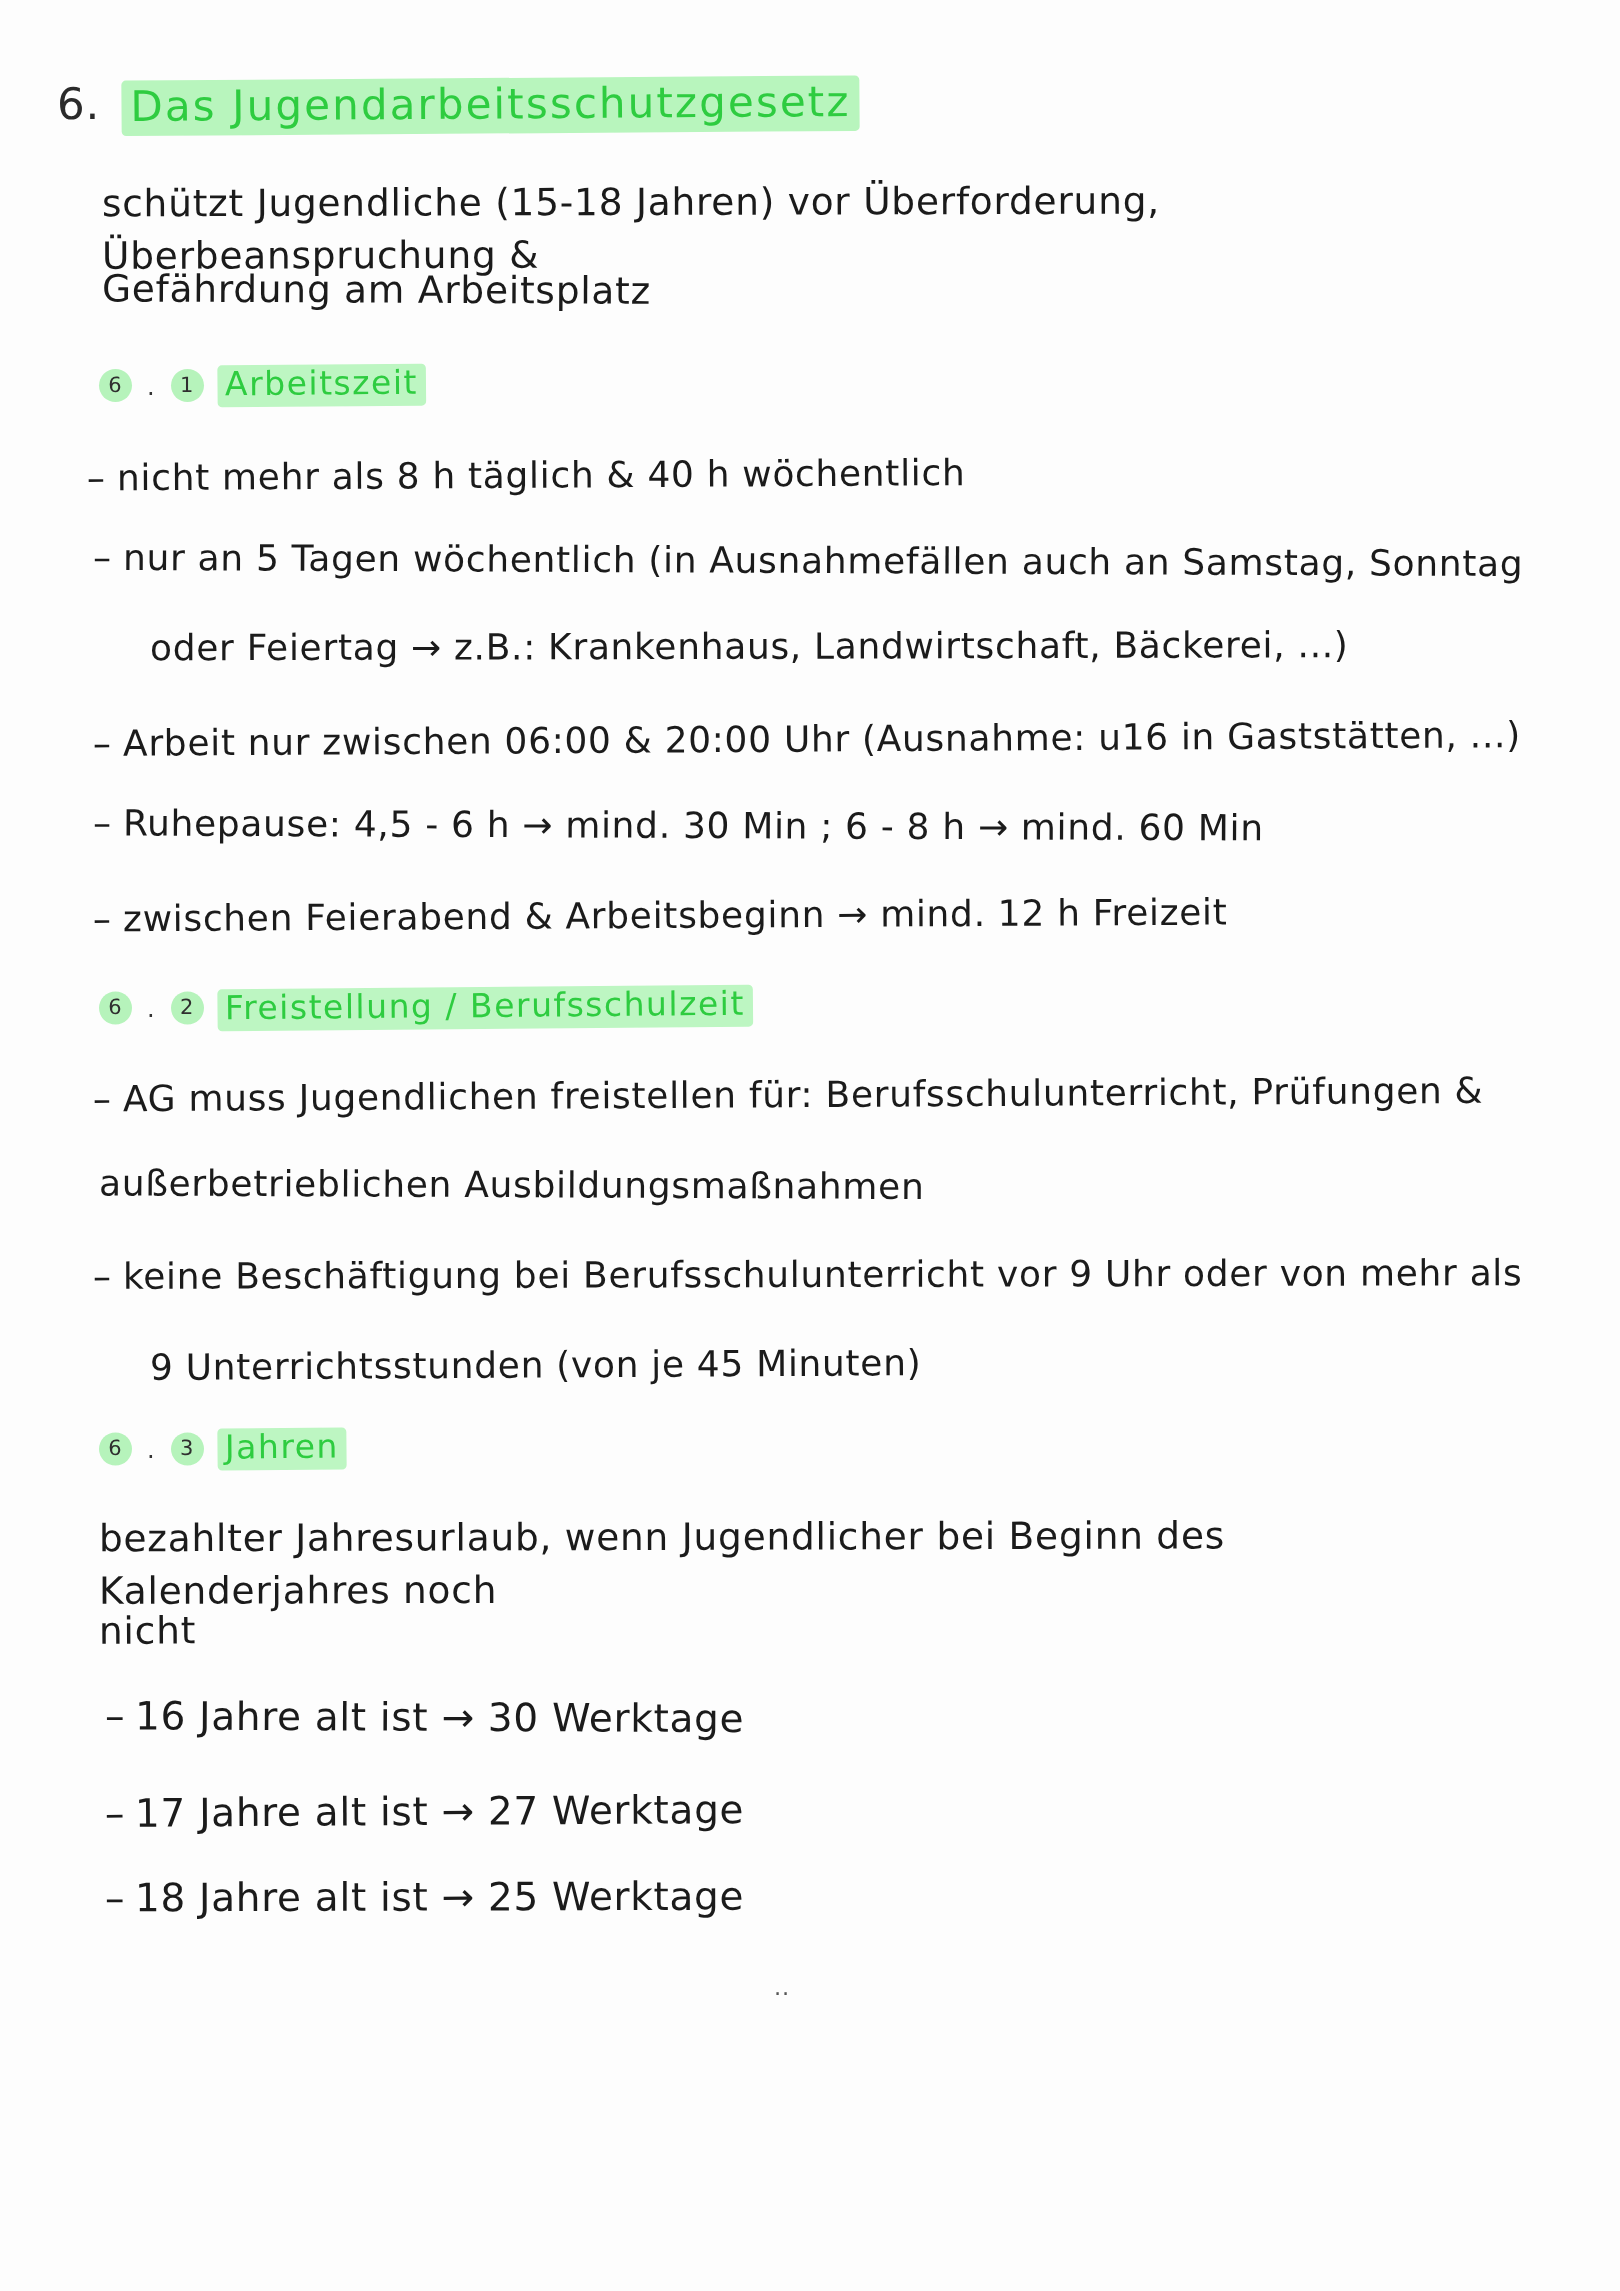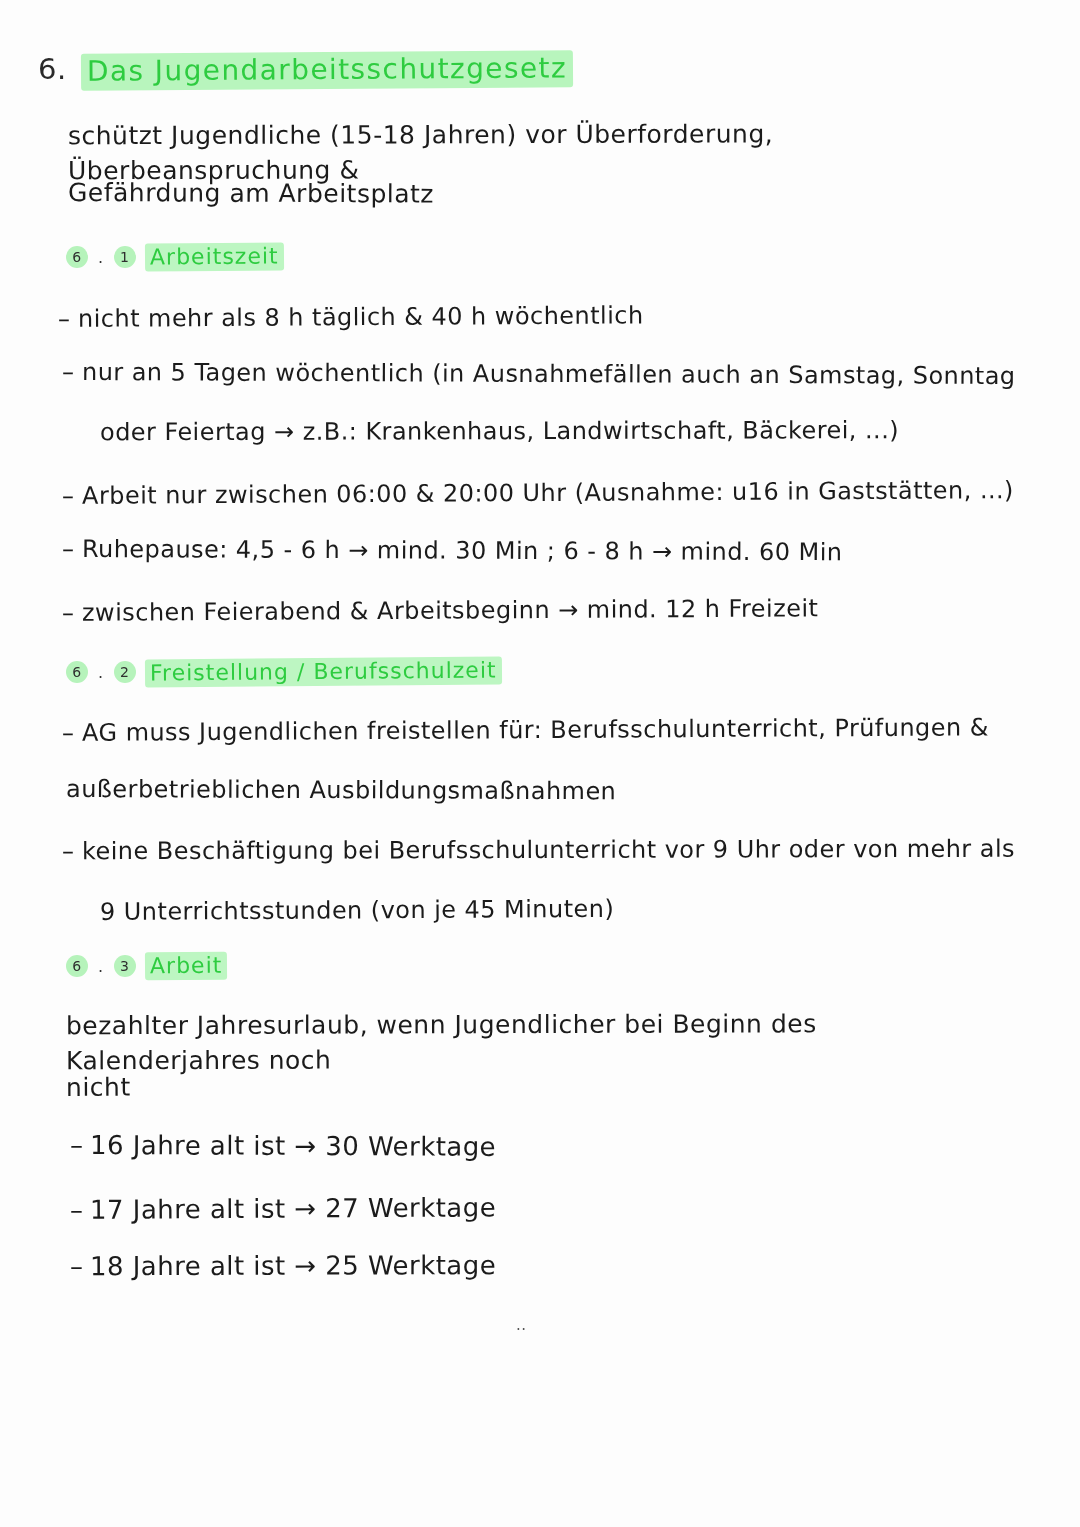--- a/index.html
+++ b/index.html
@@ -184,21 +184,21 @@
 
   <div class="hand bullet r4" style="top:834px; left:62px;">
     <span class="dash">–</span><span>keine Beschäftigung bei Berufsschulunterricht vor 9 Uhr oder von mehr als</span>
   </div>
   <div class="hand cont r1" style="top:893px; left:100px;">9 Unterrichtsstunden (von je 45 Minuten)</div>
 
   <div class="sub-head" style="top:952px;">
     <span class="hand num-bubble">6</span>
     <span class="hand dot-sep">.</span>
     <span class="hand num-bubble">3</span>
-    <span class="hand sub-title">Arbeit</span>
+    <span class="hand sub-title">Jahren</span>
   </div>
 
   <div class="hand para r4" style="top:1008px; left:66px;">bezahlter Jahresurlaub, wenn Jugendlicher bei Beginn des Kalenderjahres noch</div>
   <div class="hand para r1" style="top:1068px; left:66px;">nicht</div>
 
   <div class="hand bullet r3" style="top:1130px; left:70px; font-size:26px;">
     <span class="dash">–</span><span>16 Jahre alt ist  →   30 Werktage</span>
   </div>
   <div class="hand bullet r1" style="top:1190px; left:70px; font-size:26px;">
     <span class="dash">–</span><span>17 Jahre alt ist  →   27 Werktage</span>

